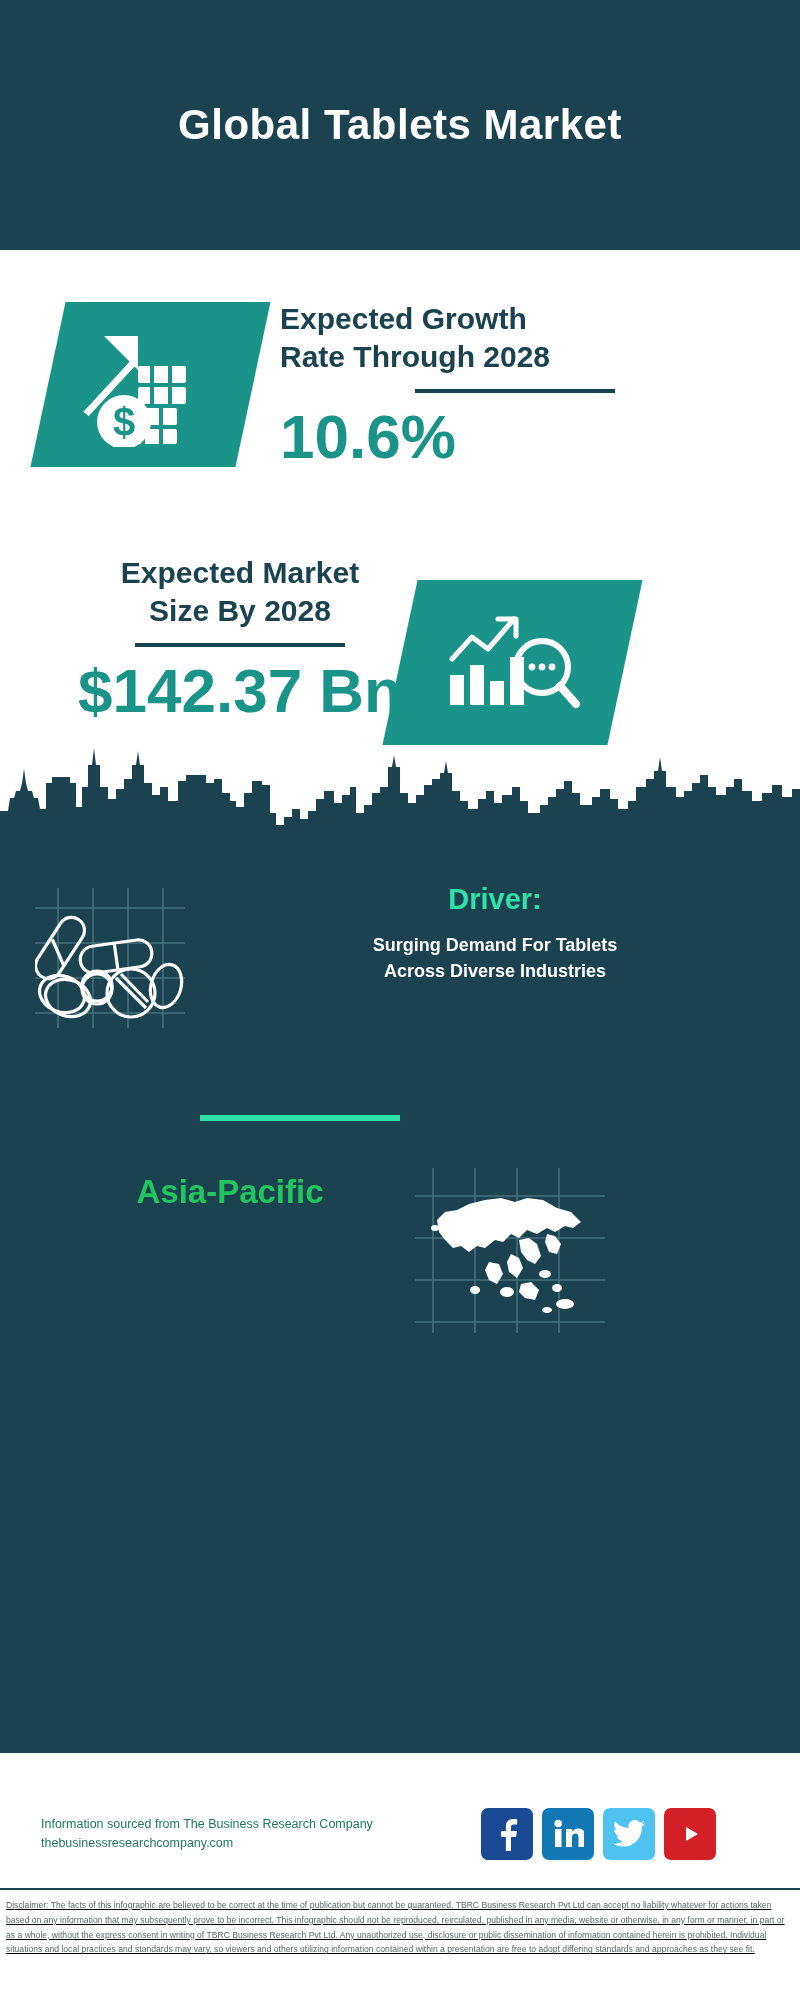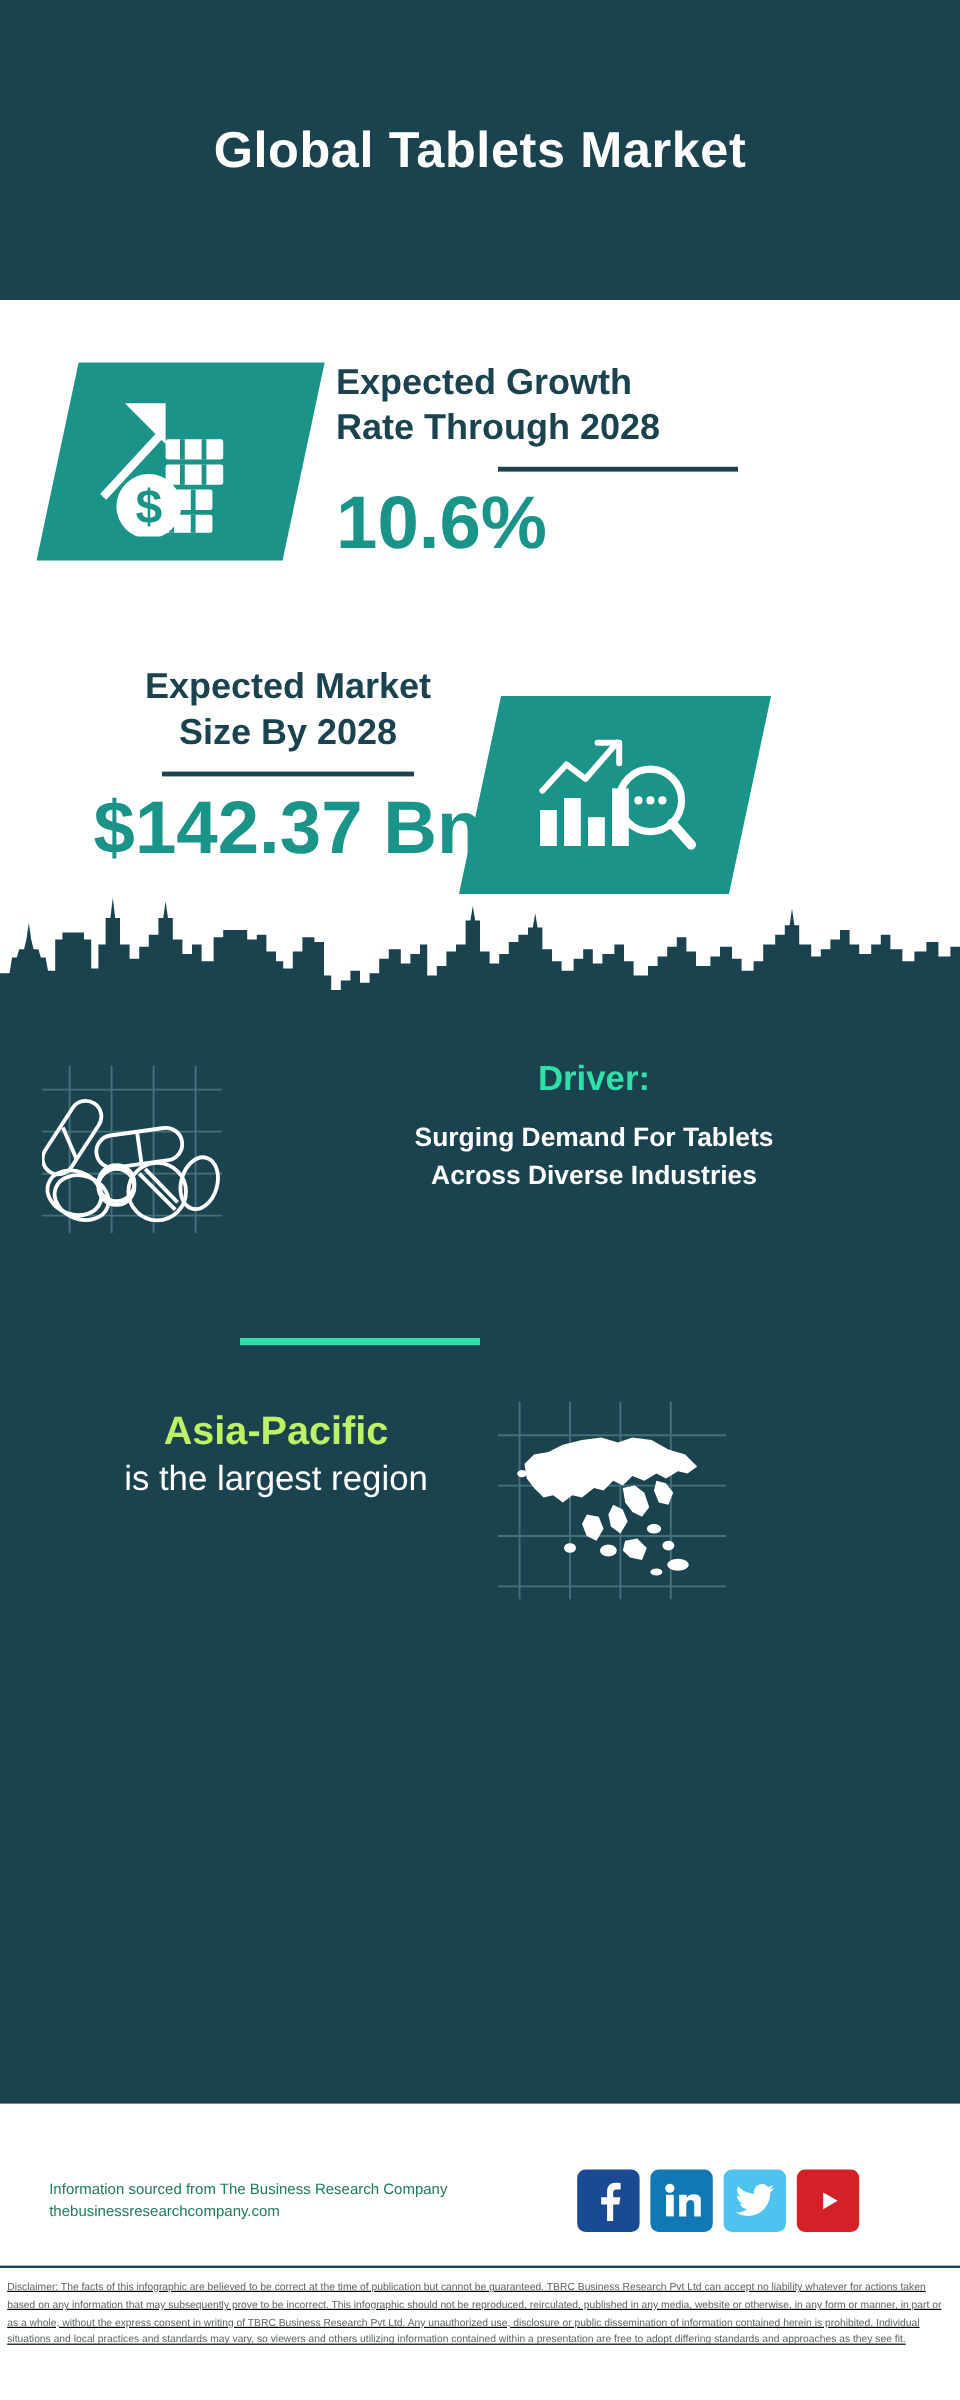--- a/index.html
+++ b/index.html
@@ -71,33 +71,33 @@
 
   .pill-icon { position:absolute; left:35px; top:35px; width:150px; height:140px; }
 
   .driver-block {
     position:absolute; left:215px; top:30px; width:560px; text-align:center;
   }
   .driver-label {
     color:#2fe0a8; font-size:29px; font-weight:bold; margin-bottom:16px;
   }
   .driver-text {
-    color:#ffffff; font-size:22px; font-weight:bold; line-height:1.45;
+    color:#ffffff; font-size:18px; font-weight:bold; line-height:1.45;
   }
 
   .mint-rule {
     position:absolute; left:200px; top:262px;
     width:200px; height:6px; background:#2fe0a8;
   }
 
   .region-block {
     position:absolute; left:20px; top:320px; width:420px; text-align:center;
   }
   .region-name {
-    color:#bef264; font-size:33px; font-weight:bold; margin-bottom:4px;
+    color:#22c55e; font-size:33px; font-weight:bold; margin-bottom:4px;
   }
   .region-sub {
     color:#ffffff; font-size:29px; line-height:1.3;
   }
 
   .map-icon { position:absolute; left:415px; top:315px; width:190px; height:165px; }
 
   
   .footer {
     position:absolute; left:0; top:1780px; width:800px; height:110px;
@@ -246,21 +246,20 @@
     <div class="driver-block">
       <div class="driver-label">Driver:</div>
       <div class="driver-text">Surging Demand For Tablets</div>
       <div class="driver-text">Across Diverse Industries</div>
     </div>
 
     <div class="mint-rule"></div>
 
     <div class="region-block">
       <div class="region-name">Asia-Pacific</div>
-      <div class="region-sub">is the largest region</div>
     </div>
 
     <div class="map-icon">
       <svg width="190" height="165" viewBox="0 0 190 165">
         <g stroke="#44707c" stroke-width="1.6" fill="none">
           <line x1="0" y1="28" x2="190" y2="28"></line>
           <line x1="0" y1="70" x2="190" y2="70"></line>
           <line x1="0" y1="112" x2="190" y2="112"></line>
           <line x1="0" y1="154" x2="190" y2="154"></line>
           <line x1="18" y1="0" x2="18" y2="165"></line>

